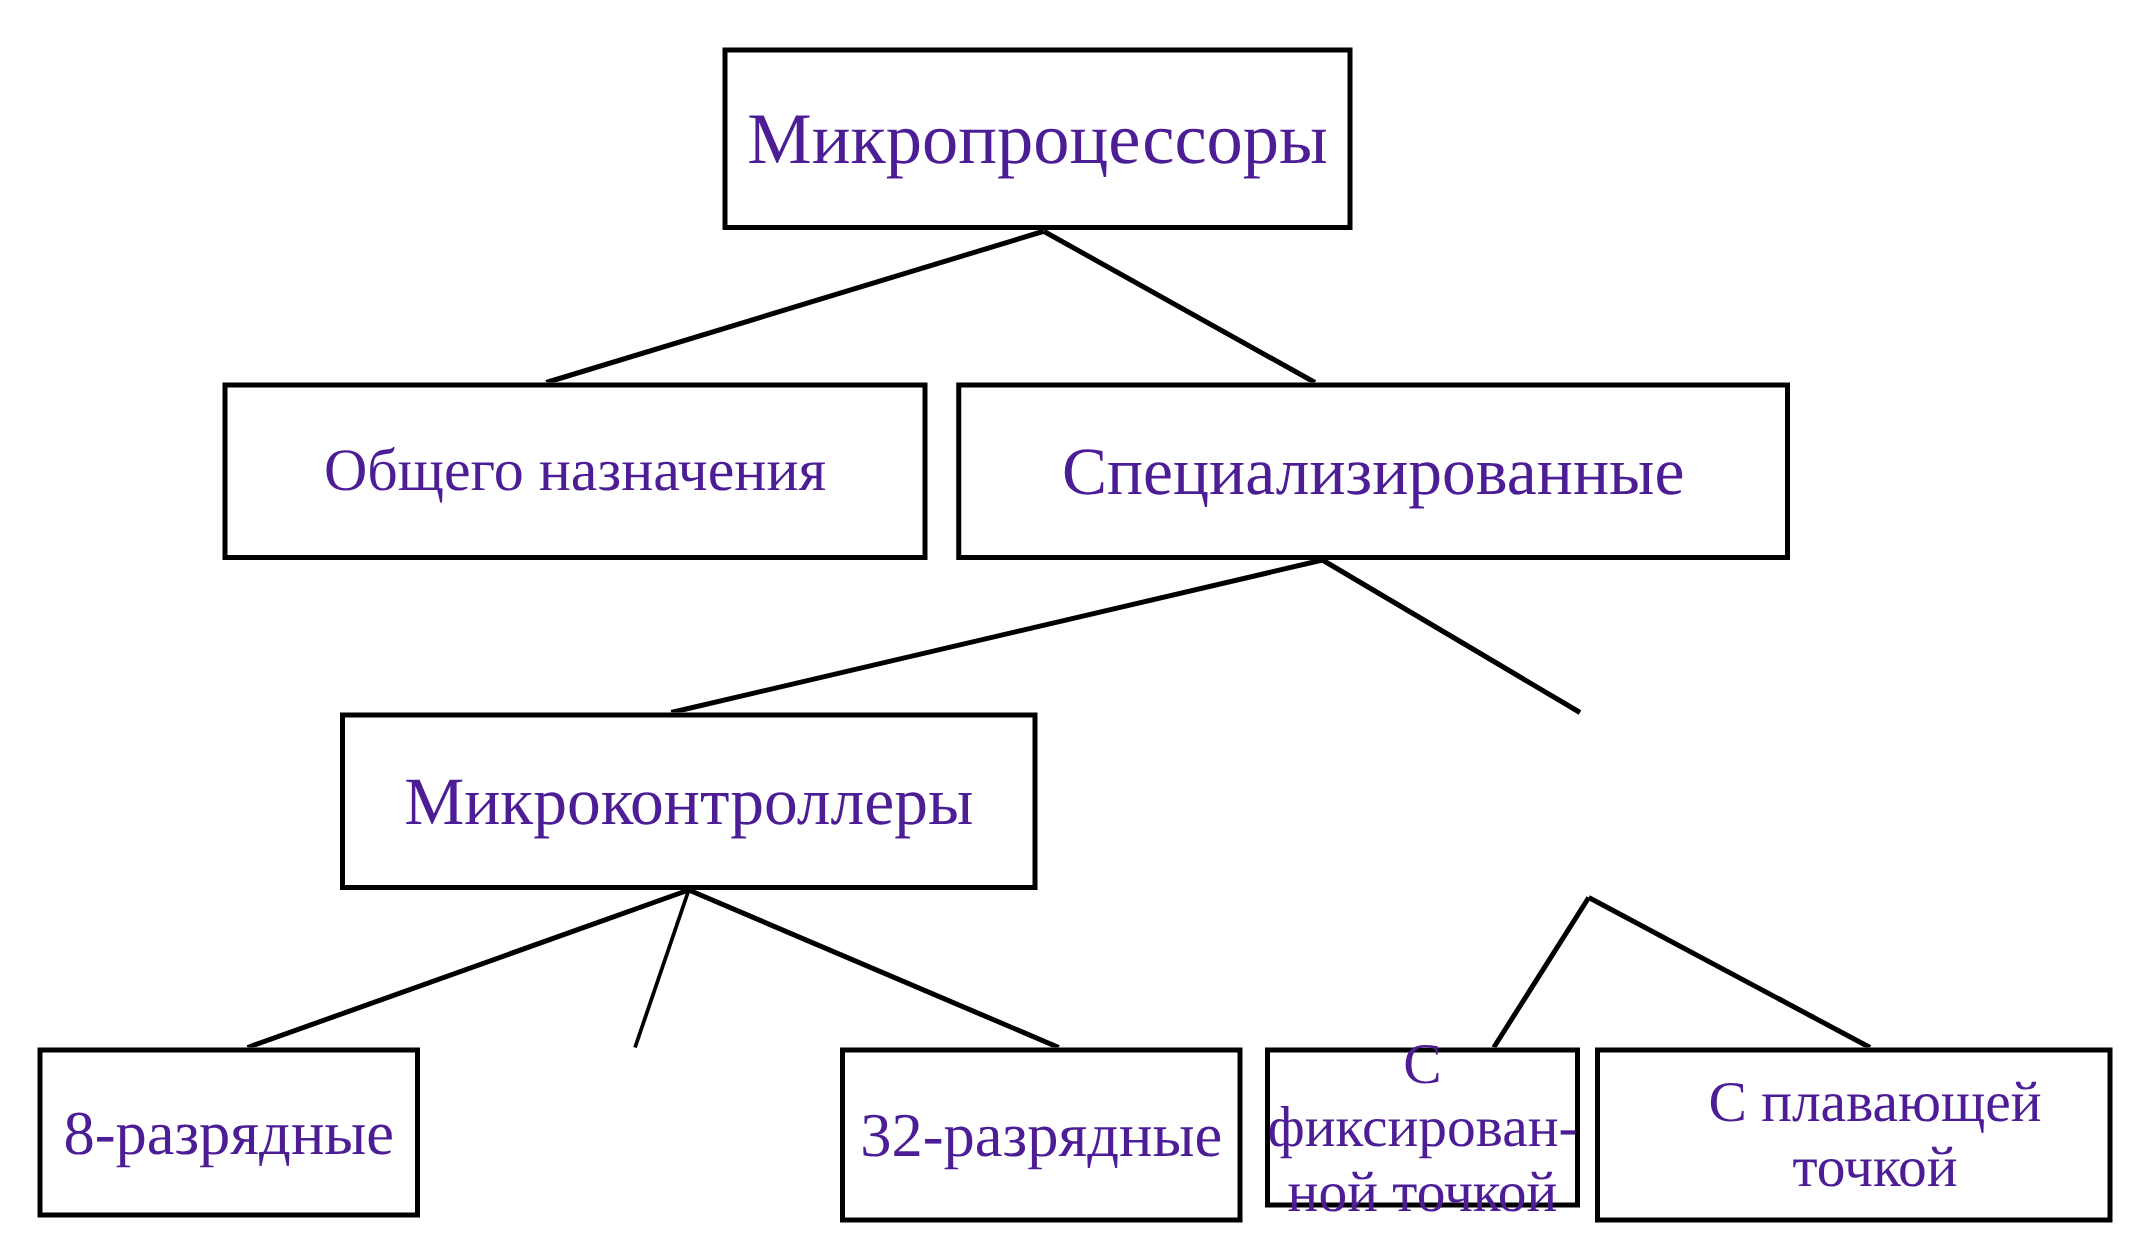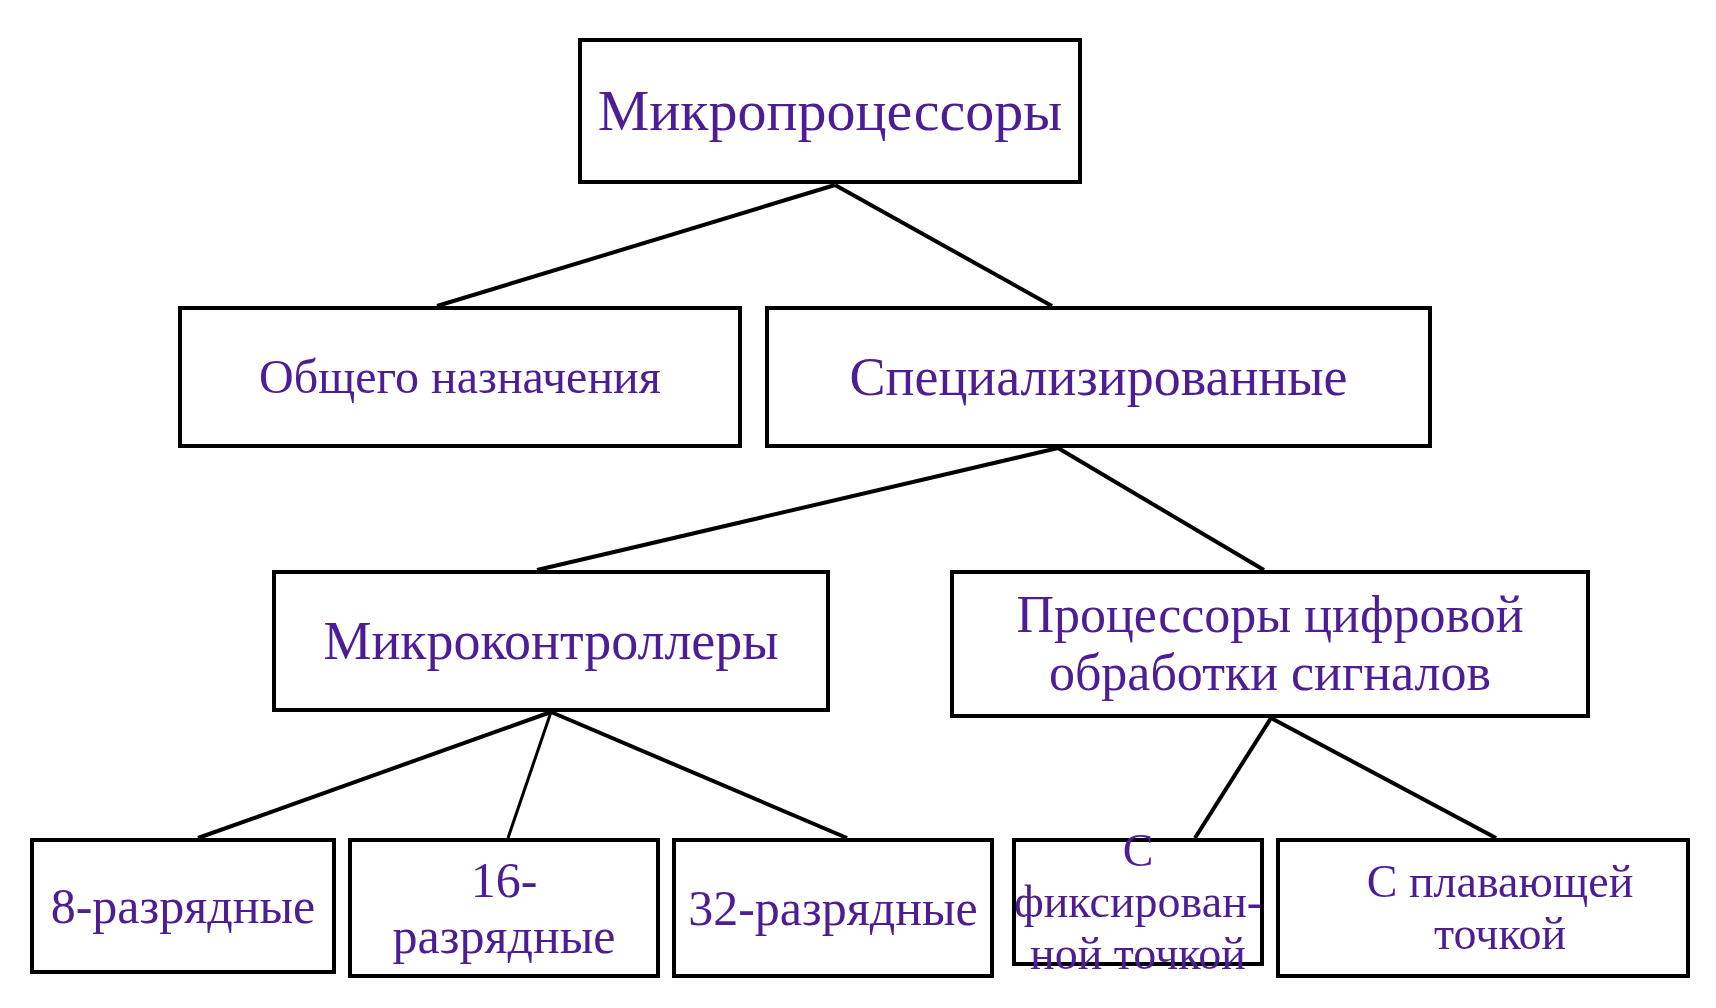--- a/index.html
+++ b/index.html
@@ -91,32 +91,25 @@
   </div>
 
   <div class="node" id="node-specialized">
     <span class="label">Специализированные</span>
   </div>
 
   <div class="node" id="node-mcu">
     <span class="label">Микроконтроллеры</span>
   </div>
 
-  <div class="node" id="node-dsp">
-    <span class="label">Процессоры цифровой
-обработки сигналов</span>
-  </div>
 
   <div class="node" id="node-bit8">
     <span class="label">8-разрядные</span>
   </div>
 
-  <div class="node" id="node-bit16">
-    <span class="label">16-разрядные</span>
-  </div>
 
   <div class="node" id="node-bit32">
     <span class="label">32-разрядные</span>
   </div>
 
   <div class="node" id="node-fixed">
     <span class="label">С фиксирован-
 ной точкой</span>
   </div>
 

